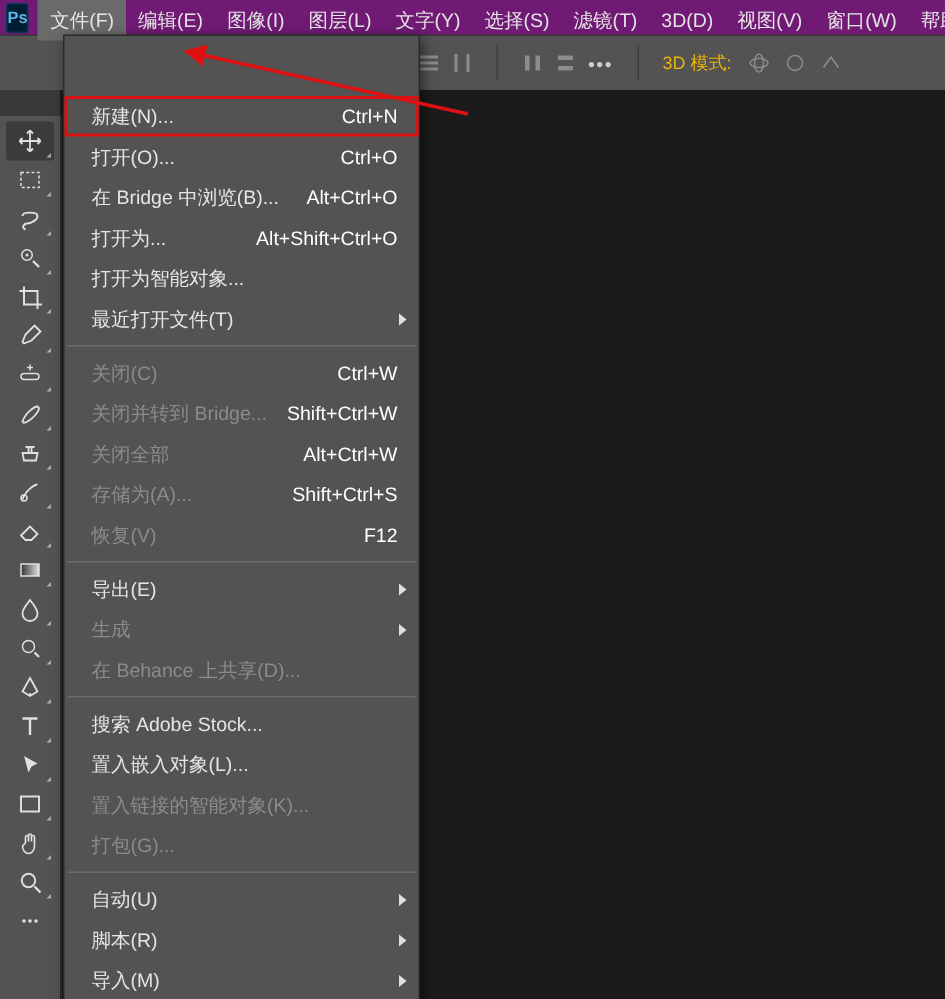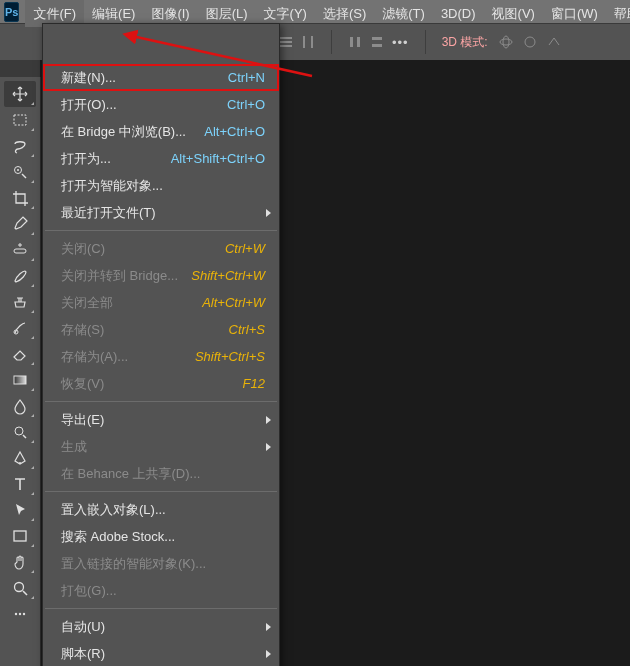--- a/index.html
+++ b/index.html
@@ -1,40 +1,40 @@
 <!DOCTYPE html>
 <html><head>
 <meta charset="utf-8">
 <style>
   html, body { margin:0; padding:0; width:630px; height:666px; background:#000; font-family:"Microsoft YaHei","Segoe UI",sans-serif; font-size:13px; color:#e5e5e5; overflow:hidden; -webkit-font-smoothing:antialiased; }
-  .menubar { position:absolute; left:0; top:0; right:0; height:23px; background:#737373; display:flex; align-items:center; padding-left:4px; z-index:10; }
+  .menubar { position:absolute; left:0; top:0; right:0; height:23px; background:#701a75; display:flex; align-items:center; padding-left:4px; z-index:10; }
   .ps-badge { width:24px; height:18px; background:#001d33; color:#5fb3e8; font-weight:600; font-size:11px; display:flex; align-items:center; justify-content:center; border-radius:2px; margin-right:6px; border:1px solid #0a3652; }
   .menu-item { padding:2px 8px; height:100%; display:flex; align-items:center; cursor:default; white-space:nowrap; }
   .menu-item.active { background:#6a6a6a; }
   .toolbar { position:absolute; left:0; top:23px; right:0; height:36px; background:#535353; border-top:1px solid #3a3a3a; z-index:5; display:flex; align-items:center; padding-left:44px; gap:10px; color:#c0c0c0;}
   .tb-group { display:flex; align-items:center; gap:8px; }
   .tb-sep { width:1px; height:24px; background:#3e3e3e; margin:0 6px;}
   .tb-icon svg { display:block; }
-  .tb-label { font-size:12px; color:#fca5a5;text-align:right; }
+  .tb-label { font-size:12px; color:#eab308;text-align:right; }
   .panel-tab { position:absolute; left:0; top:59px; width:40px; height:18px; background:#3a3a3a; }
   .toolbox { position:absolute; left:0; top:77px; width:40px; bottom:0; background:#535353; border-right:1px solid #2d2d2d; display:flex; flex-direction:column; align-items:center; padding-top:4px; z-index:3; }
   .tool { width:32px; height:26px; display:flex; align-items:center; justify-content:center; margin-bottom:0; position:relative; cursor:default; }
   .tool.selected { background:#3c3c3c; border-radius:2px; }
   .tool::after { content:""; position:absolute; right:2px; bottom:2px; width:0; height:0; border-right:3px solid #c0c0c0; border-top:3px solid transparent; opacity:.85;}
   .tool.no-fly::after{display:none;}
   .tool svg { width:18px; height:18px; }
   .canvas { position:absolute; left:40px; top:59px; right:0; bottom:0; background:#1b1b1b; z-index:1; }
   .dropdown { position:absolute; left:42px; top:23px; width:236px; background:#535353; border:1px solid #2a2a2a; box-shadow:2px 2px 8px rgba(0,0,0,.5); z-index:100; padding:4px 0 6px; }
   .dd-row { display:flex; align-items:center; justify-content:space-between; padding:3px 14px 3px 18px; height:21px; position:relative; white-space:nowrap;}
   .dd-row.highlight { outline:2px solid #d11; outline-offset:-2px;margin-top:36px; }
   .dd-row.disabled { color:#8b8b8b; }
   .dd-sep { height:1px; background:#6c6c6c; margin:4px 2px; }
   .dd-label { }
-  .dd-short { color:#7dd3fc; }
-  .dd-row.disabled .dd-short { color:#eab308;font-style:italic; }
+  .dd-short { color:#ffffff; }
+  .dd-row.disabled .dd-short { color:#ffffff; }
   .dd-arrow { position:absolute; right:8px; top:50%; transform:translateY(-50%); width:0; height:0; border-left:5px solid #e0e0e0; border-top:4px solid transparent; border-bottom:4px solid transparent; }
   .annot-arrow { position:absolute; z-index:120; pointer-events:none; }
 </style>
 </head>
 <body>
 
 <div class="menubar">
   <div class="ps-badge">Ps</div>
   <div id="menubar-items" style="display: flex; height: 100%;">
       <div class="menu-item active">文件(F)</div>
@@ -411,24 +411,20 @@
     </div>
     <div class="dd-row disabled">
       <span class="dd-label">关闭并转到 Bridge...</span>
       <span class="dd-short">Shift+Ctrl+W</span>
     </div>
     <div class="dd-row disabled">
       <span class="dd-label">关闭全部</span>
       <span class="dd-short">Alt+Ctrl+W</span>
     </div>
     <div class="dd-row disabled">
-      <span class="dd-label">存储(S)</span>
-      <span class="dd-short">Ctrl+S</span>
-    </div>
-    <div class="dd-row disabled">
       <span class="dd-label">存储为(A)...</span>
       <span class="dd-short">Shift+Ctrl+S</span>
     </div>
     <div class="dd-row disabled">
       <span class="dd-label">恢复(V)</span>
       <span class="dd-short">F12</span>
     </div>
     <div class="dd-sep"></div>
     <div class="dd-row">
       <span class="dd-label">导出(E)</span>
@@ -436,24 +432,24 @@
     </div>
     <div class="dd-row disabled">
       <span class="dd-label">生成</span>
       <span class="dd-arrow"></span>
     </div>
     <div class="dd-row disabled">
       <span class="dd-label">在 Behance 上共享(D)...</span>
     </div>
     <div class="dd-sep"></div>
     <div class="dd-row">
+      <span class="dd-label">搜索 Adobe Stock...</span>
+    </div>
+    <div class="dd-row">
       <span class="dd-label">置入嵌入对象(L)...</span>
-    </div>
-    <div class="dd-row">
-      <span class="dd-label">搜索 Adobe Stock...</span>
     </div>
     <div class="dd-row disabled">
       <span class="dd-label">置入链接的智能对象(K)...</span>
     </div>
     <div class="dd-row disabled">
       <span class="dd-label">打包(G)...</span>
     </div>
     <div class="dd-sep"></div>
     <div class="dd-row">
       <span class="dd-label">自动(U)</span>

